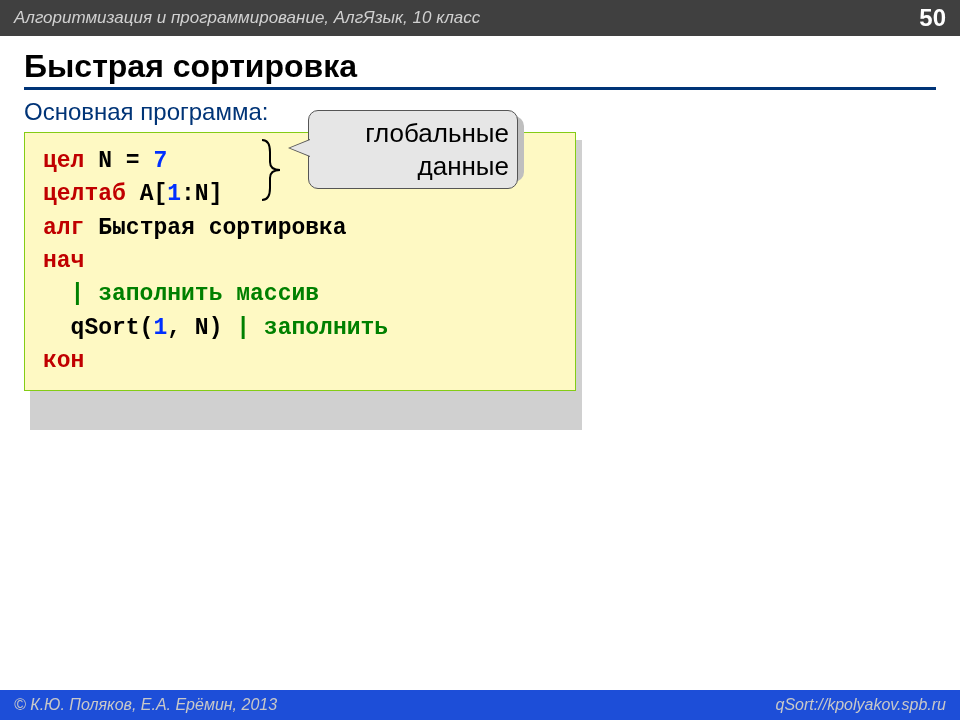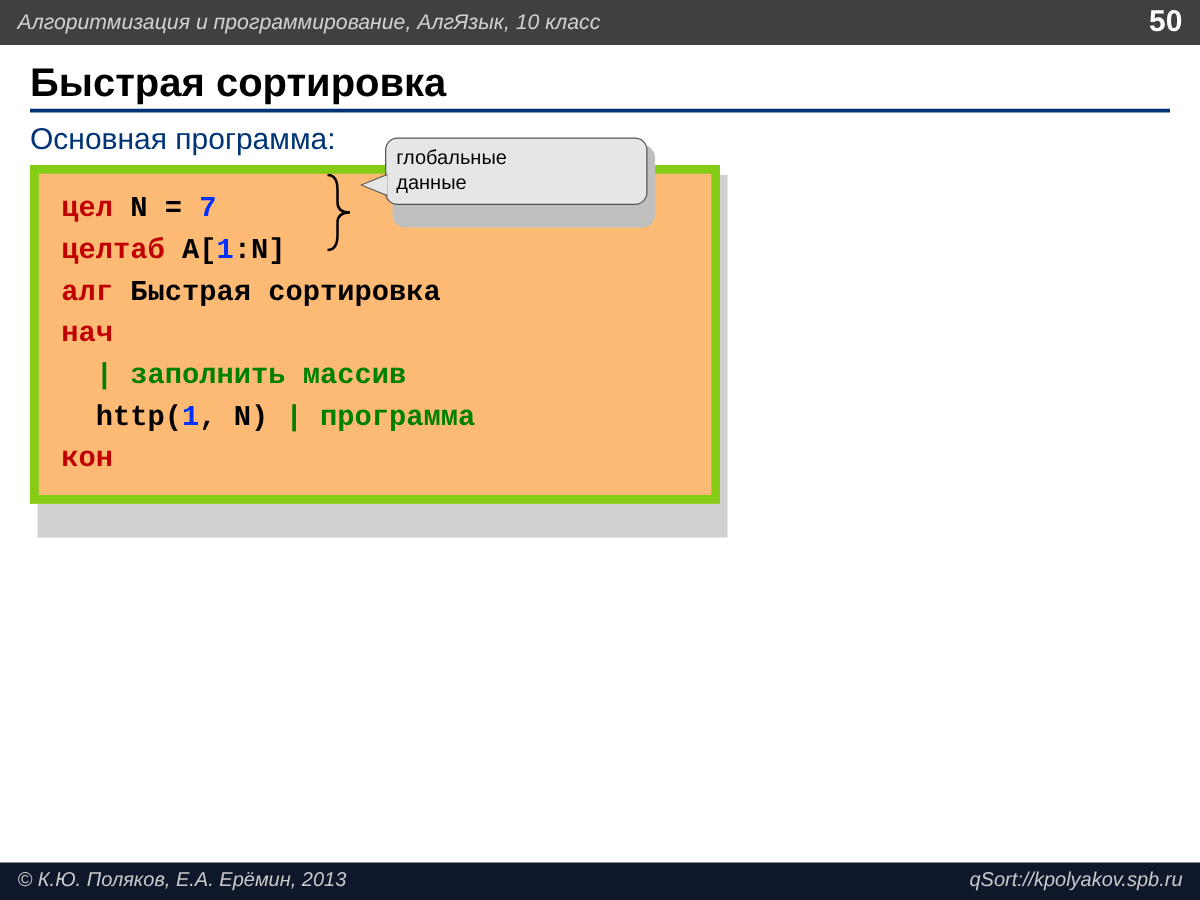--- a/index.html
+++ b/index.html
@@ -51,22 +51,22 @@
       top: 140px;
       width: 552px;
       height: 290px;
       background: #d0d0d0;
     }
     .code-box {
       position: absolute;
       left: 24px;
       top: 132px;
       width: 552px;
-      background: #fdba74;
-      border: 7px solid #84cc16;
+      background: #fef9c3;
+      border: 1px solid #84cc16;
       padding: 12px 18px;
       font-family: "Courier New", monospace;
       font-size: 23px;
       font-weight: bold;
       line-height: 1.45;
     }
     .kw-red { color: #c00000; }
     .kw-blue { color: #0030ff; }
     .kw-green { color: #008000; }
     .kw-black { color: #000; }
@@ -81,22 +81,22 @@
     }
     .callout {
       position: absolute;
       left: 308px;
       top: 110px;
       width: 210px;
       background: #e6e6e6;
       border: 1px solid #555;
       border-radius: 10px;
       padding: 6px 8px;
-      text-align: left;
-      font-size: 16px;
+      text-align: right;
+      font-size: 26px;
       line-height: 1.25;
       color: #000;
     }
     .callout-pointer {
       position: absolute;
       left: 290px;
       top: 140px;
       width: 0;
       height: 0;
       border-top: 8px solid transparent;
@@ -124,21 +124,21 @@
     }
     .bracket svg {
       width: 100%;
       height: 100%;
     }
     .footer-bar {
       position: absolute;
       bottom: 0;
       left: 0;
       right: 0;
-      background: #0f172a;
+      background: #1d4ed8;
       color: #c8c8c8;
       padding: 6px 14px;
       font-size: 16px;
       font-style: italic;
       display: flex;
       justify-content: space-between;
     }
   </style>
 </head>
 <body>
@@ -160,21 +160,21 @@
     <span class="kw-red">целтаб</span><span class="kw-black"> A[</span><span class="kw-blue">1</span><span class="kw-black">:N]</span>
   </div>
   <div>
     <span class="kw-red">алг</span><span class="kw-black"> Быстрая сортировка</span>
   </div>
   <div class="kw-red">нач</div>
   <div>
     <span style="white-space:pre">  </span><span class="kw-green">| заполнить массив</span>
   </div>
   <div>
-    <span style="white-space:pre">  </span><span class="kw-black">http(</span><span class="kw-blue">1</span><span class="kw-black">, N) </span><span class="kw-green">| программа</span>
+    <span style="white-space:pre">  </span><span class="kw-black">qSort(</span><span class="kw-blue">1</span><span class="kw-black">, N) </span><span class="kw-green">| заполнить</span>
   </div>
   <div class="kw-red">кон</div>
 </div>
 
 <div class="bracket">
   <svg viewBox="0 0 24 64">
     <path d="M 2 2 Q 10 2 10 14 L 10 24 Q 10 32 20 32 Q 10 32 10 40 L 10 50 Q 10 62 2 62" fill="none" stroke="#000" stroke-width="2"></path>
   </svg>
 </div>
 

